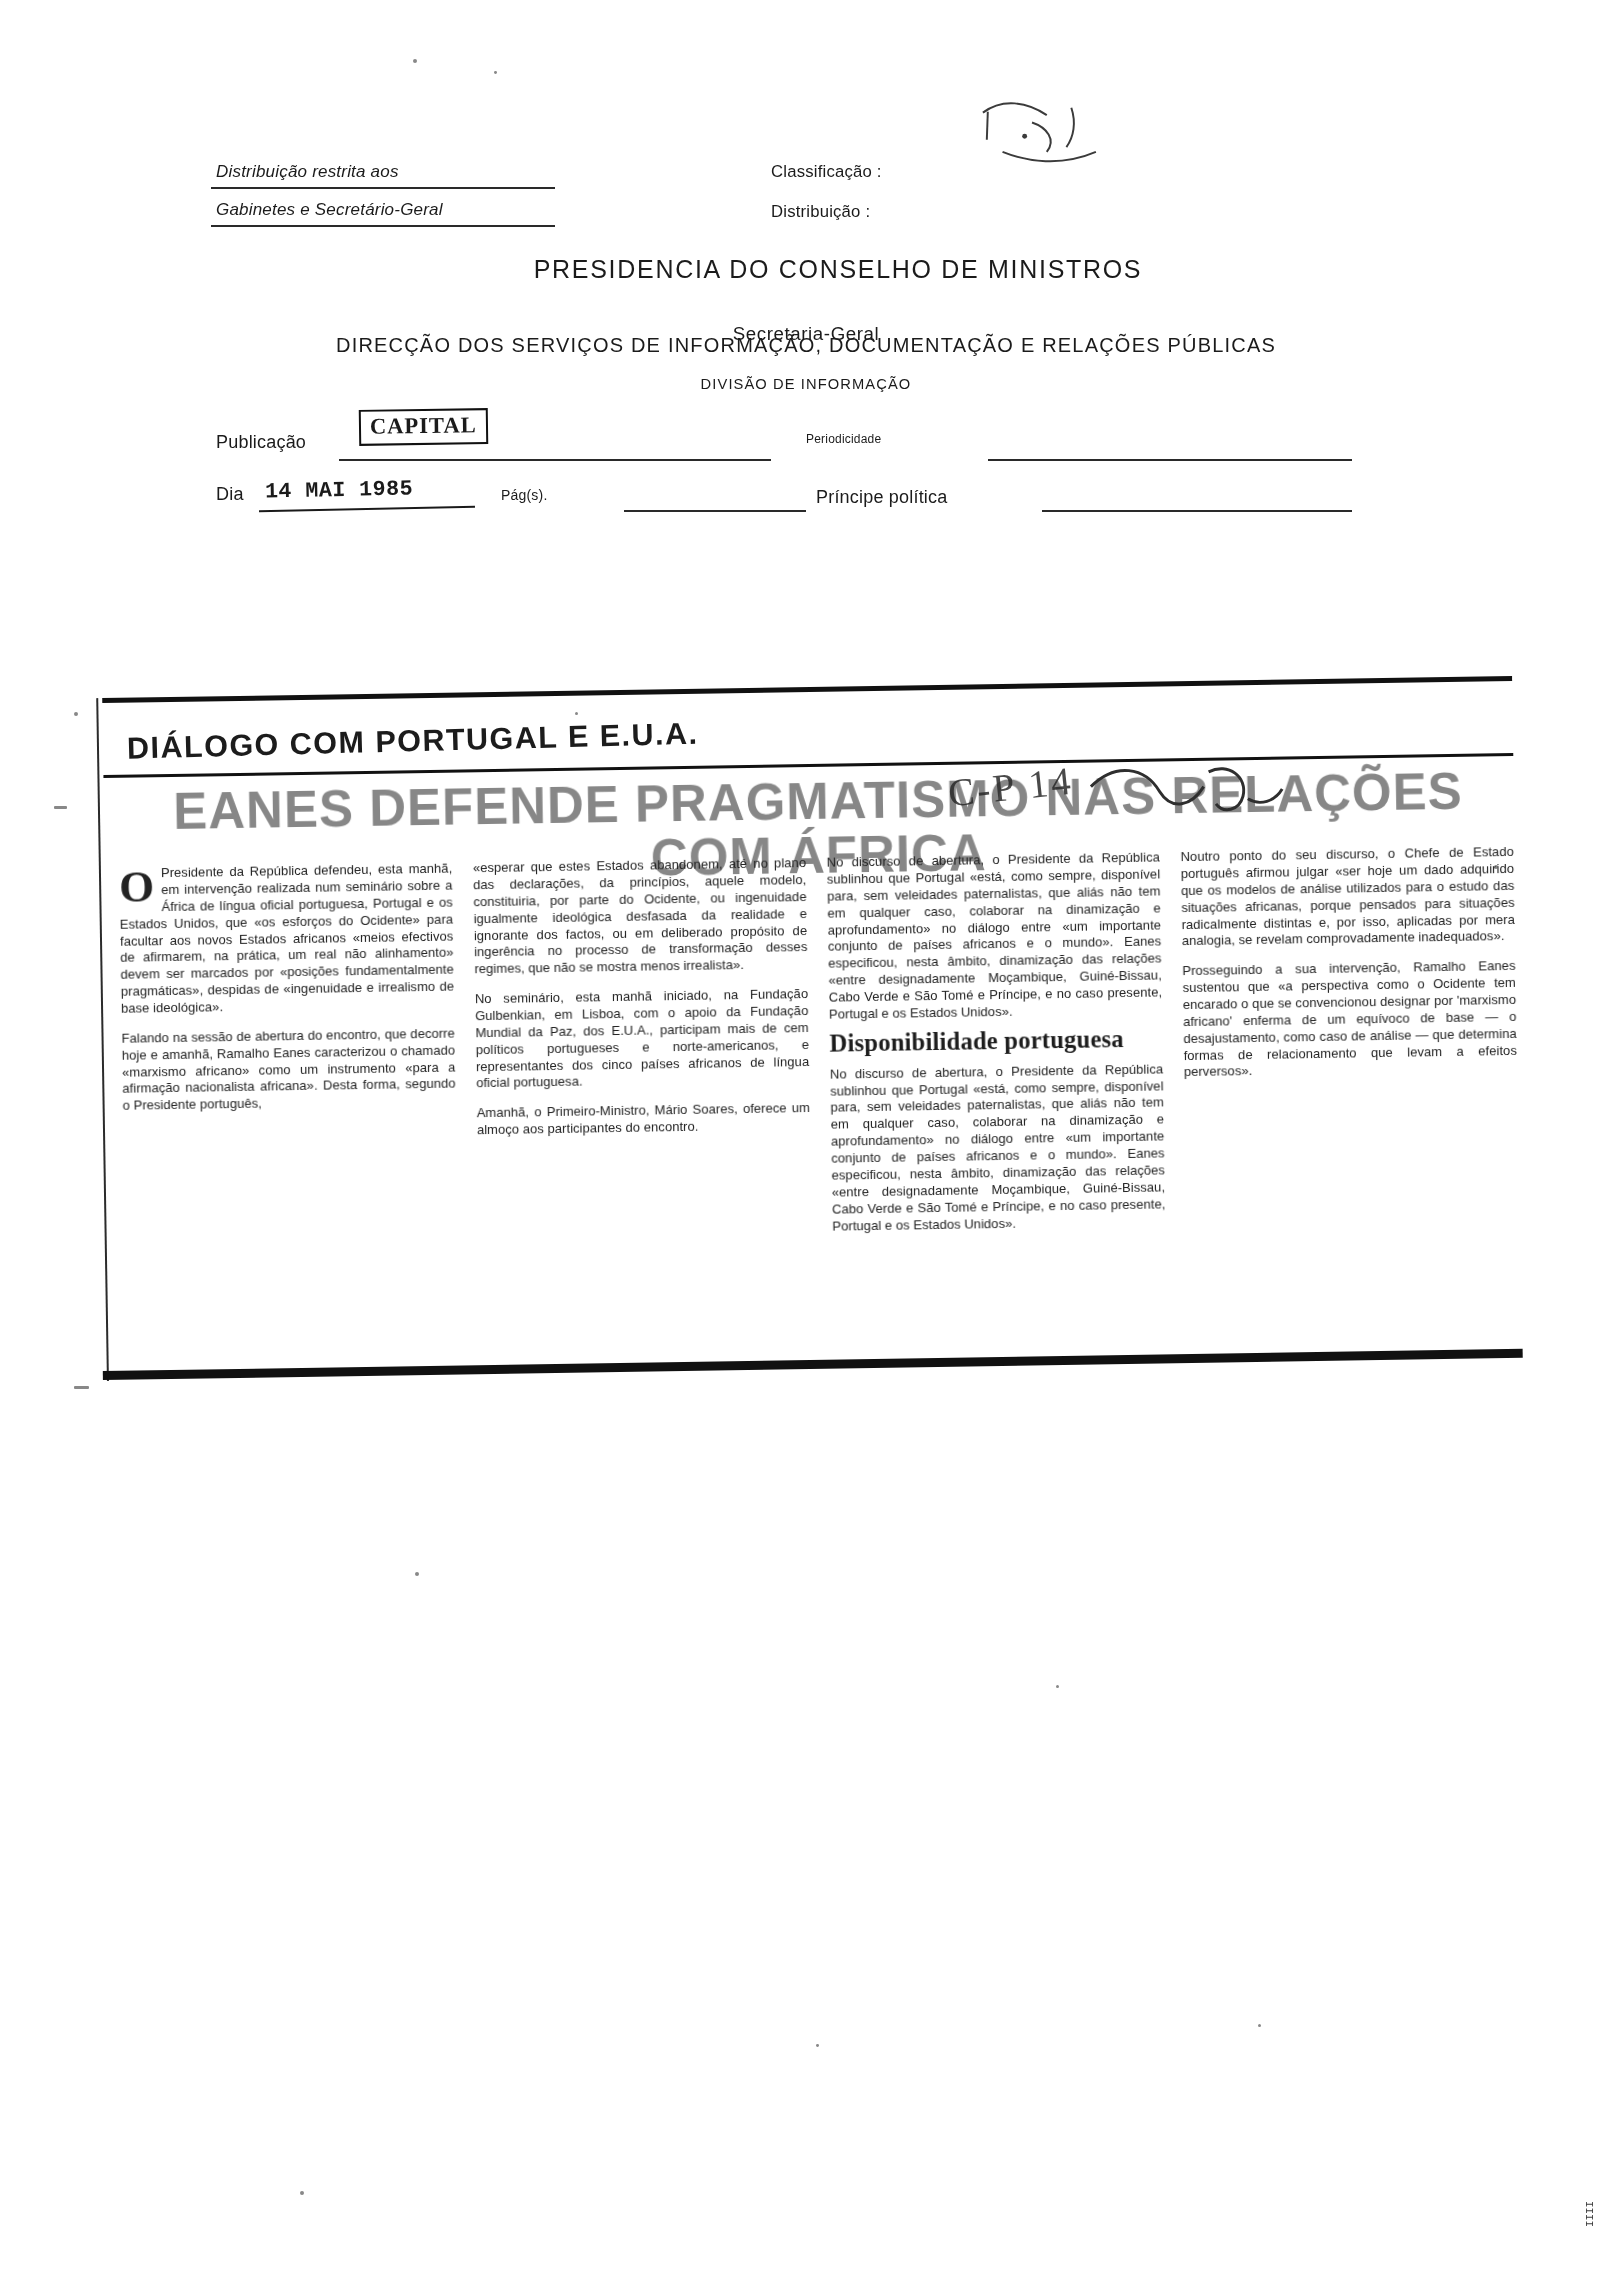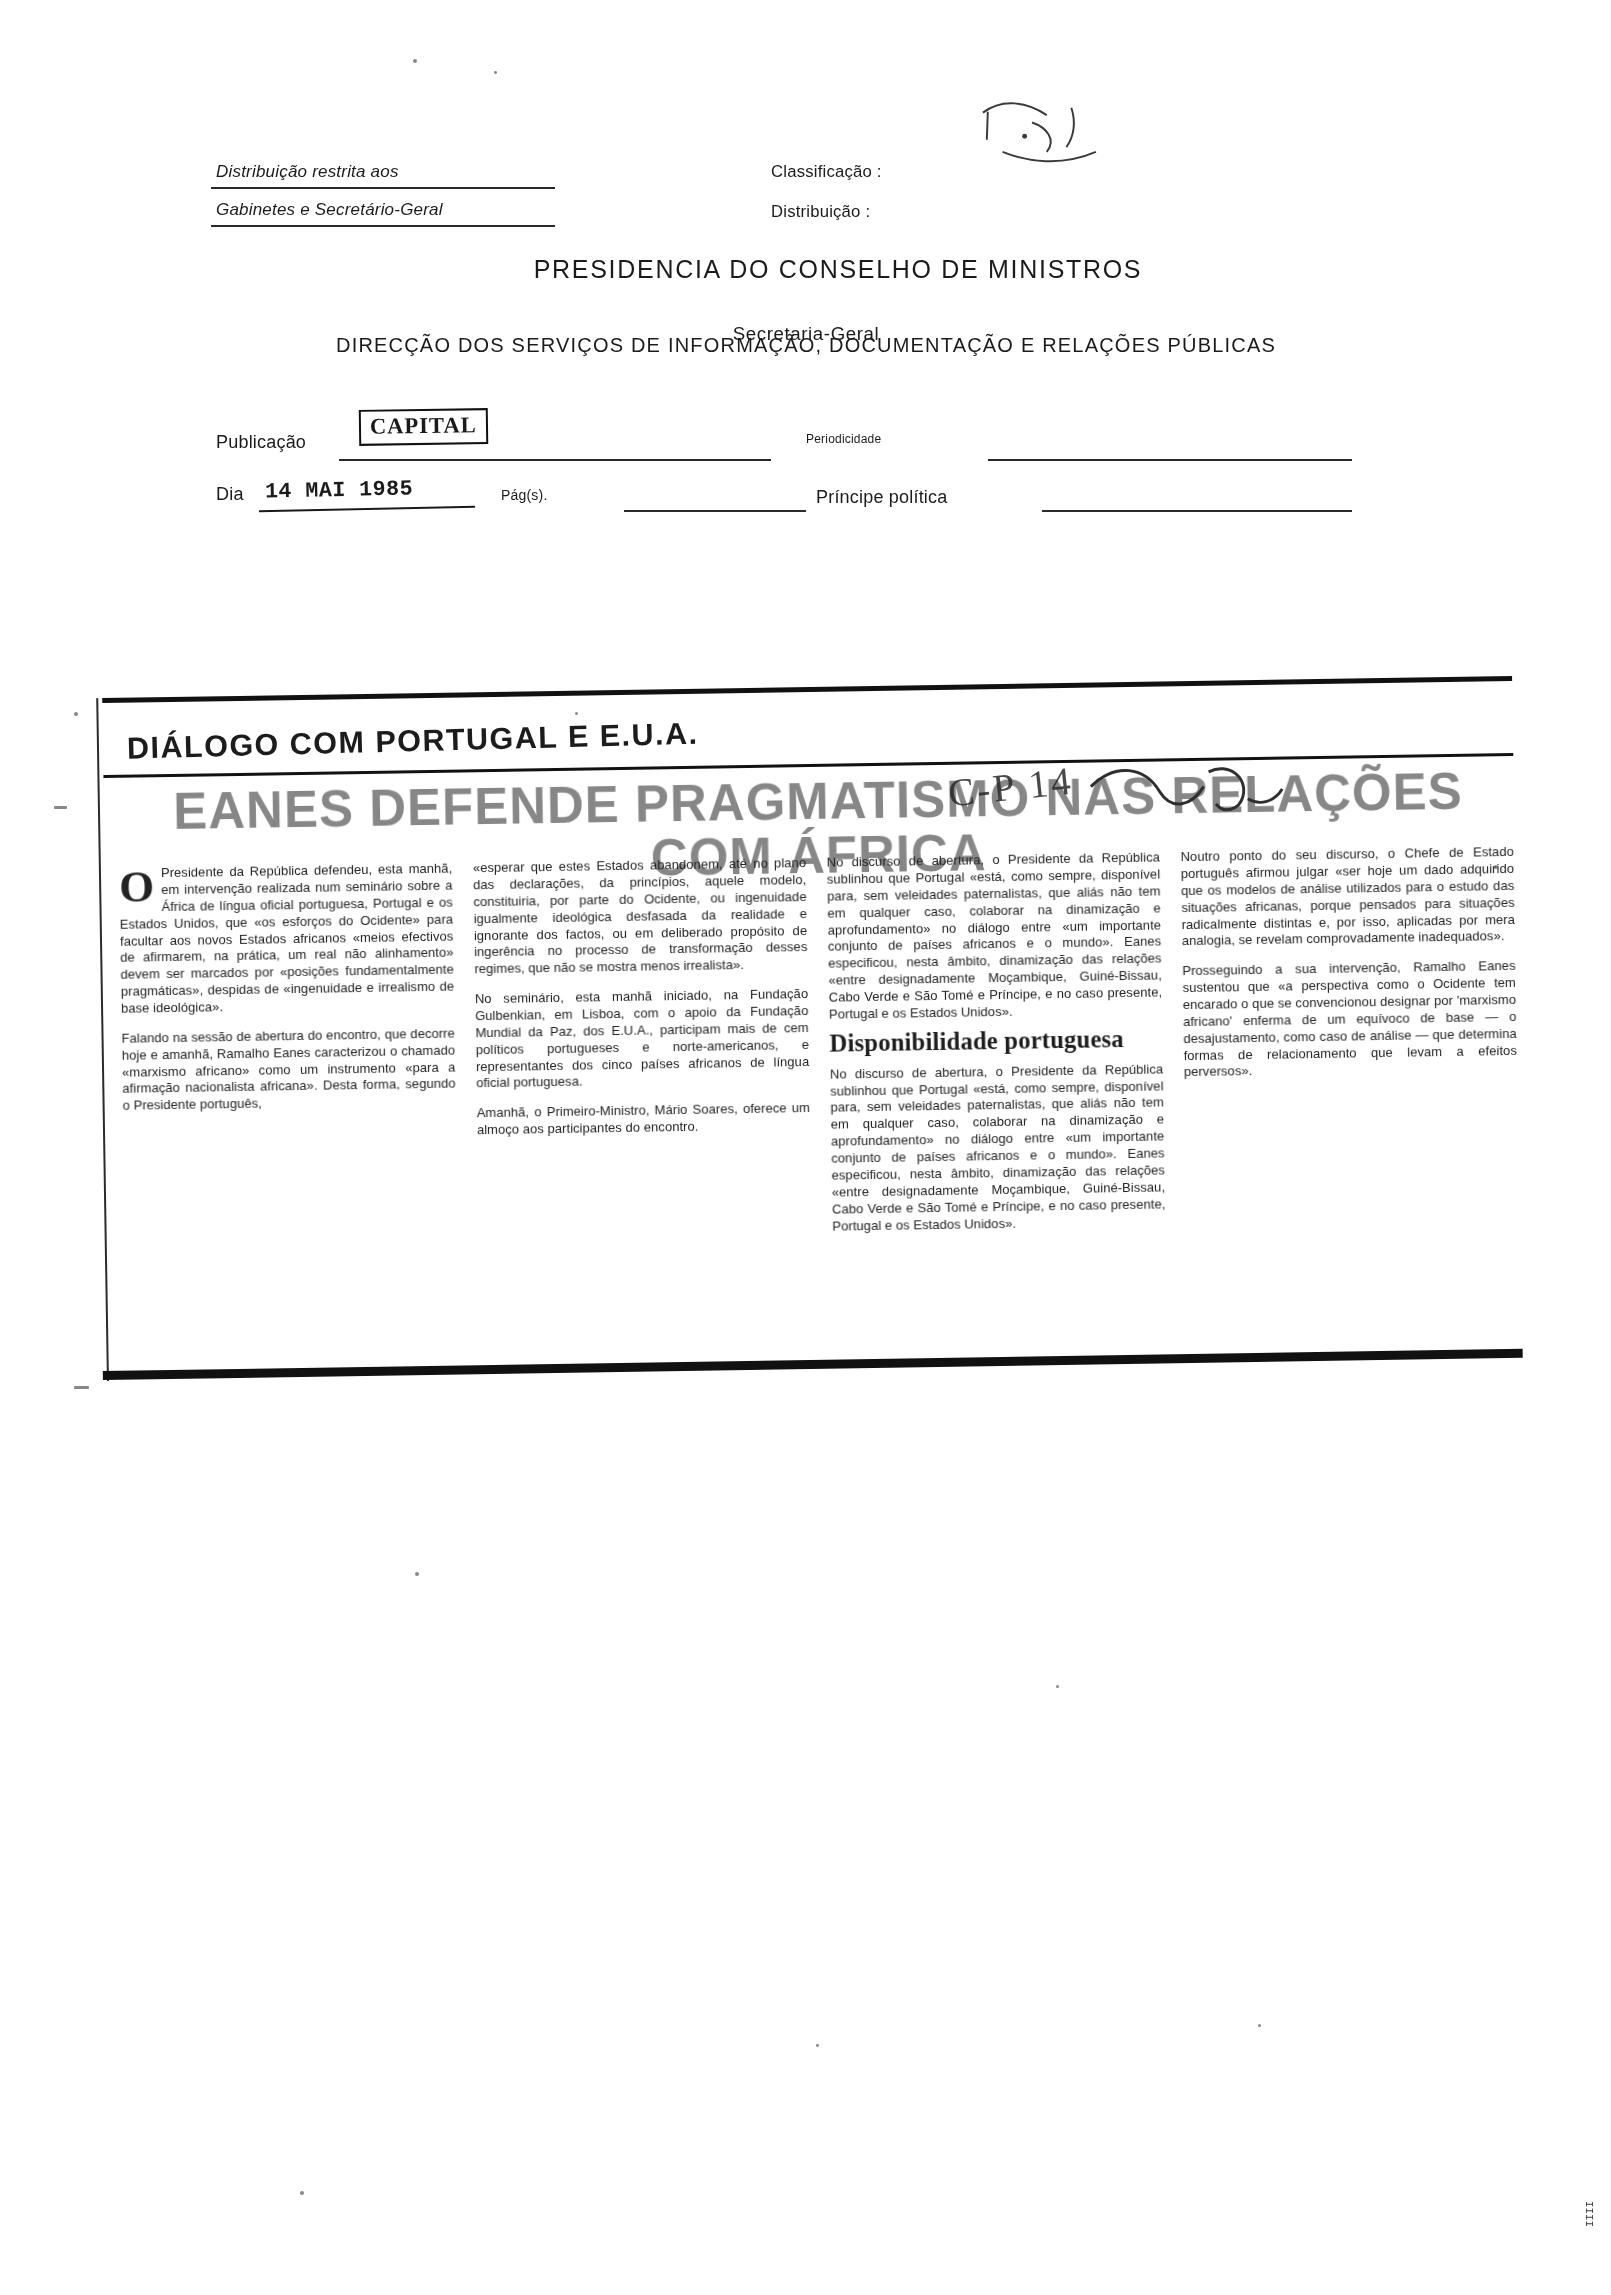--- a/index.html
+++ b/index.html
@@ -237,20 +237,21 @@
     <path d="M200,30 C210,60 205,90 190,110" stroke="#3b3b3b" stroke-width="4" fill="none"></path>
     <circle cx="105" cy="88" r="5" fill="#3b3b3b"></circle>
   </svg>
 
   <div class="org-title" style="top:255px;margin-left:32px;">PRESIDENCIA DO CONSELHO DE MINISTROS</div>
 
   <div class="org-sub" style="top:287px;margin-top:36px;">Secretaria-Geral</div>
 
   <div class="org-dir" style="top:334px;">DIRECÇÃO  DOS  SERVIÇOS  DE  INFORMAÇÃO,  DOCUMENTAÇÃO  E  RELAÇÕES  PÚBLICAS</div>
 
+  <div class="org-div" style="top:376px;">DIVISÃO DE INFORMAÇÃO</div>
 
   <div class="form-line" style="left:216px; top:432px; font-size:18px;">Publicação</div>
   <div class="rule" style="left:339px; top:459px; width:432px;"></div>
   <div class="stamp-box" style="left:359px; top:409px;">
     <span class="stamp-text">CAPITAL</span>
   </div>
 
   <div class="form-line" style="left:806px; top:432px; font-size:12px;">Periodicidade</div>
   <div class="rule" style="left:988px; top:459px; width:364px;"></div>
 

